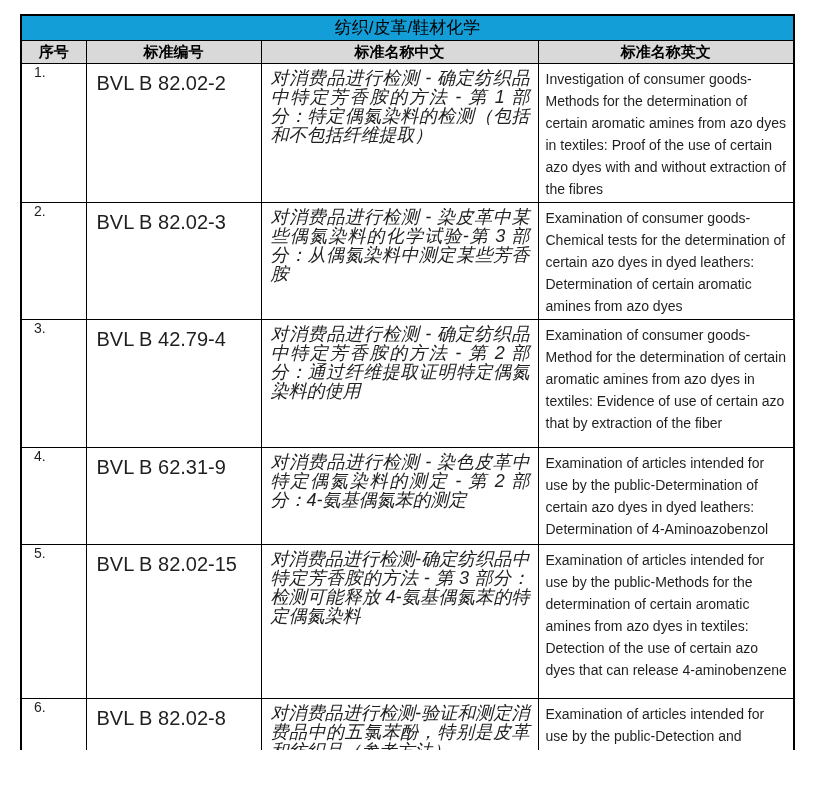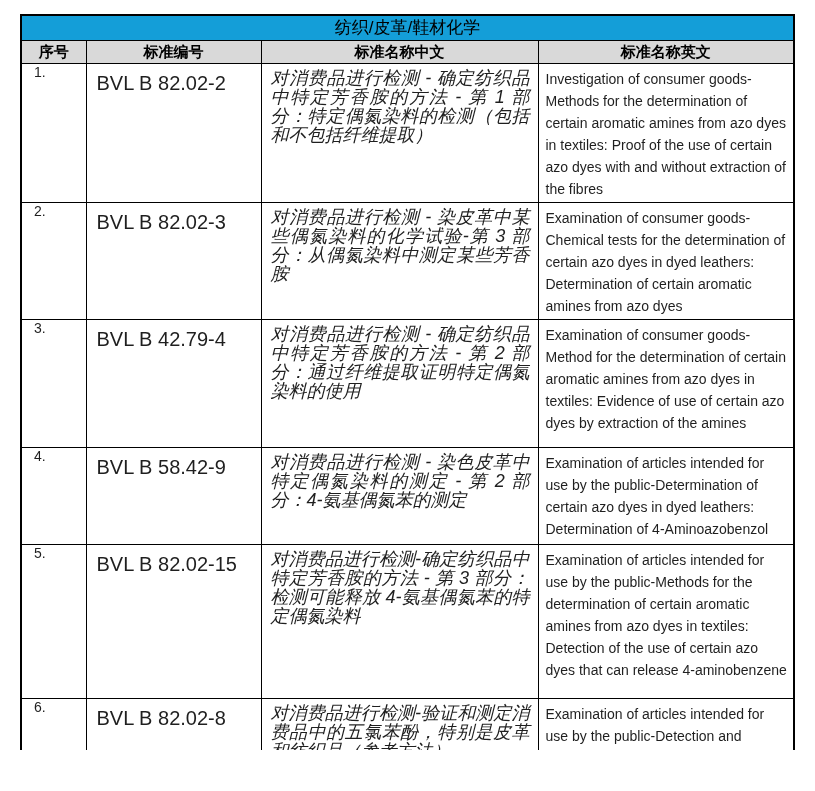--- a/index.html
+++ b/index.html
@@ -64,25 +64,25 @@
         <tr style="height: 117px;">
       <td class="seq">2.</td>
       <td class="code">BVL B 82.02-3</td>
       <td class="zh">对消费品进行检测 - 染皮革中某些偶氮染料的化学试验-第 3 部分：从偶氮染料中测定某些芳香胺</td>
       <td class="en">Examination of consumer goods-Chemical tests for the determination of certain azo dyes in dyed leathers: Determination of certain aromatic amines from azo dyes</td>
     </tr>
         <tr style="height: 128px;">
       <td class="seq">3.</td>
       <td class="code">BVL B 42.79-4</td>
       <td class="zh">对消费品进行检测 -  确定纺织品中特定芳香胺的方法 - 第 2 部分：通过纤维提取证明特定偶氮染料的使用</td>
-      <td class="en">Examination of consumer goods-Method for the determination of certain aromatic amines from azo dyes in textiles: Evidence of use of certain azo dyes by extraction of the amines</td>
+      <td class="en">Examination of consumer goods-Method for the determination of certain aromatic amines from azo dyes in textiles: Evidence of use of certain azo that by extraction of the fiber</td>
     </tr>
         <tr style="height: 97px;">
       <td class="seq">4.</td>
-      <td class="code">BVL B 58.42-9</td>
+      <td class="code">BVL B 62.31-9</td>
       <td class="zh">对消费品进行检测 - 染色皮革中特定偶氮染料的测定 - 第 2 部分：4-氨基偶氮苯的测定</td>
       <td class="en">Examination of articles intended for use by the public-Determination of certain azo dyes in dyed leathers: Determination of 4-Aminoazobenzol</td>
     </tr>
         <tr style="height: 154px;">
       <td class="seq">5.</td>
       <td class="code">BVL B 82.02-15</td>
       <td class="zh">对消费品进行检测-确定纺织品中特定芳香胺的方法 - 第 3 部分：检测可能释放 4-氨基偶氮苯的特定偶氮染料</td>
       <td class="en">Examination of articles intended for use by the public-Methods for the determination of certain aromatic amines from azo dyes in textiles: Detection of the use of certain azo dyes that can release 4-aminobenzene</td>
     </tr>
         <tr style="height: 96px;">

